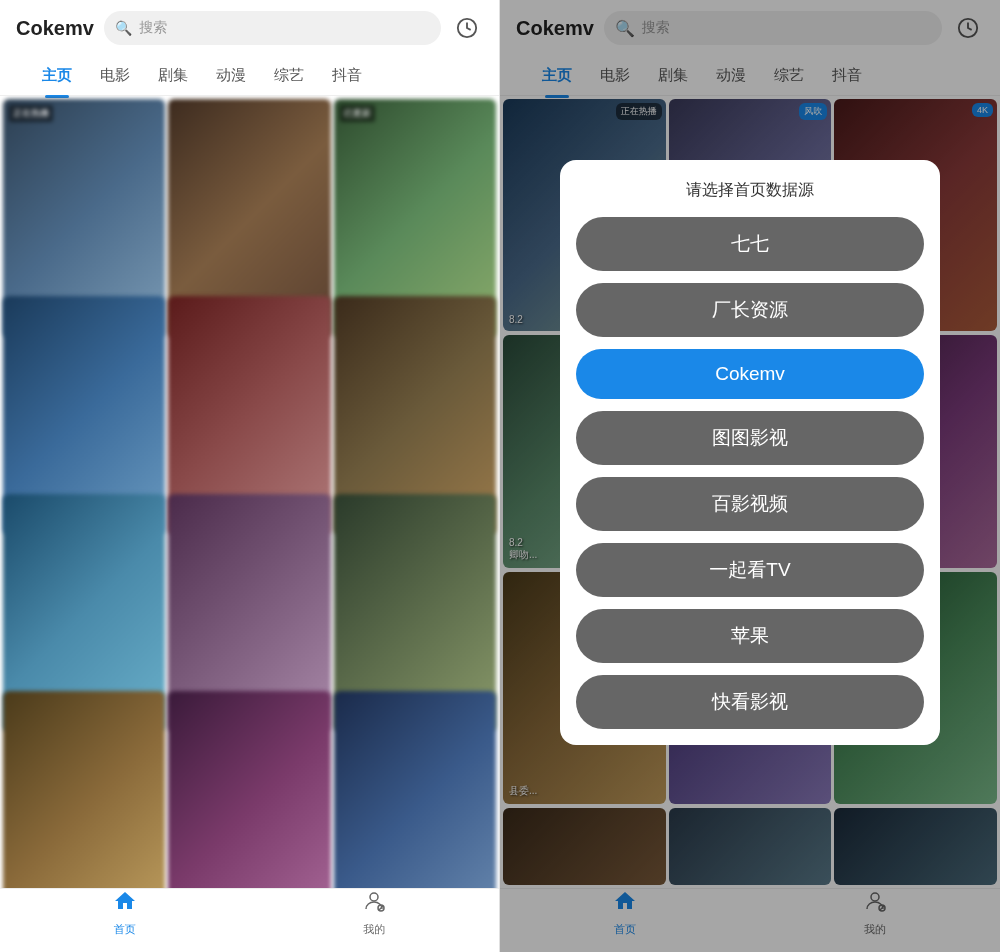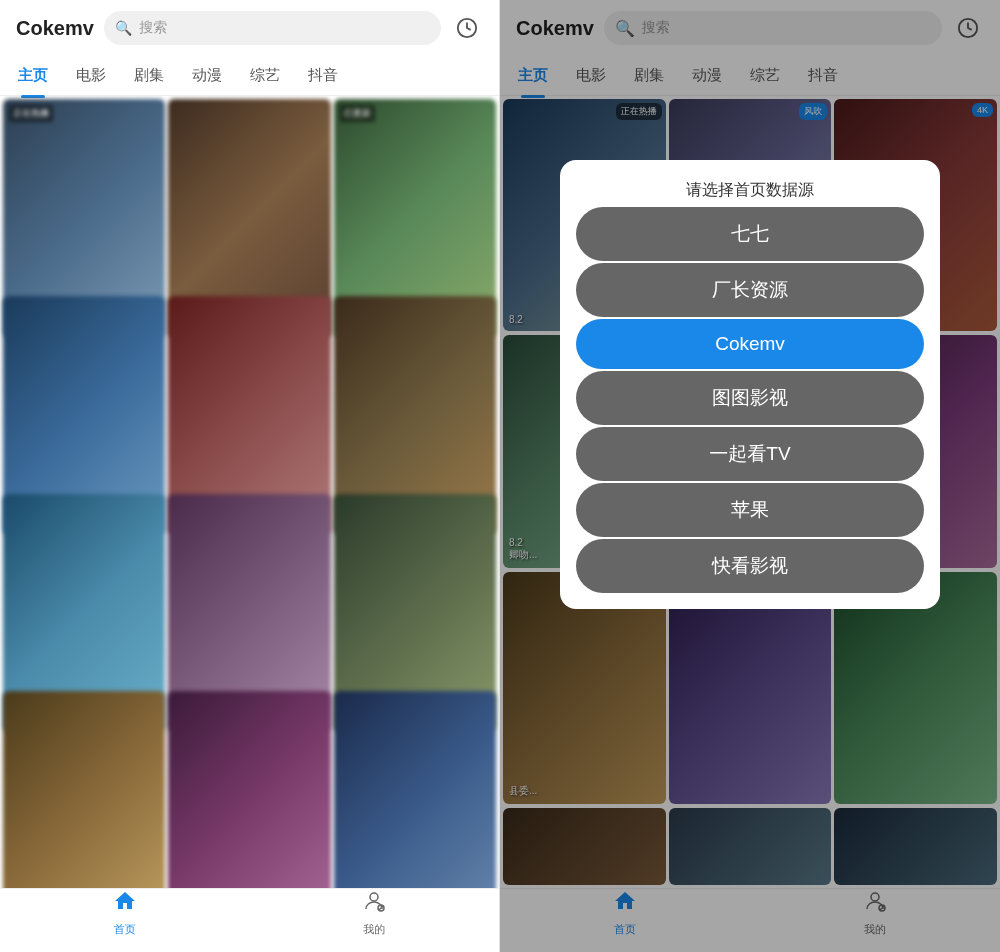--- a/index.html
+++ b/index.html
@@ -76,21 +76,21 @@
       align-items: center;
       justify-content: center;
       color: #555;
       font-size: 20px;
     }
 
     
     .nav-tabs {
       display: flex;
       align-items: center;
-      padding: 0 8px;
+      padding: 0 32px;
       height: 40px;
       border-bottom: 1px solid #eee;
       gap: 8px;
     }
 
     .nav-tab {
       padding: 6px 10px;
       font-size: 15px;
       color: #555;
       cursor: pointer;
@@ -210,21 +210,21 @@
 
     .modal-dialog {
       background: #fff;
       border-radius: 16px;
       width: 380px;
       max-height: 640px;
       overflow-y: auto;
       padding: 20px 16px 16px;
       display: flex;
       flex-direction: column;
-      gap: 2px;
+      gap: 12px;
     }
 
     .modal-dialog::-webkit-scrollbar { width: 0; }
 
     .modal-title {
       text-align: center;
       font-size: 16px;
       color: #333;
       margin-bottom: 4px;
     }
@@ -482,18 +482,19 @@
   </div>
 
   <div class="modal-overlay">
     <div class="modal-dialog">
       <div class="modal-title">请选择首页数据源</div>
 
       <div class="source-option">七七</div>
       <div class="source-option">厂长资源</div>
       <div class="source-option selected">Cokemv</div>
       <div class="source-option">图图影视</div>
+      <div class="source-option">百影视频</div>
       <div class="source-option">一起看TV</div>
       <div class="source-option">苹果</div>
       <div class="source-option">快看影视</div>
     </div>
   </div>
 </div>
 
 </body></html>

